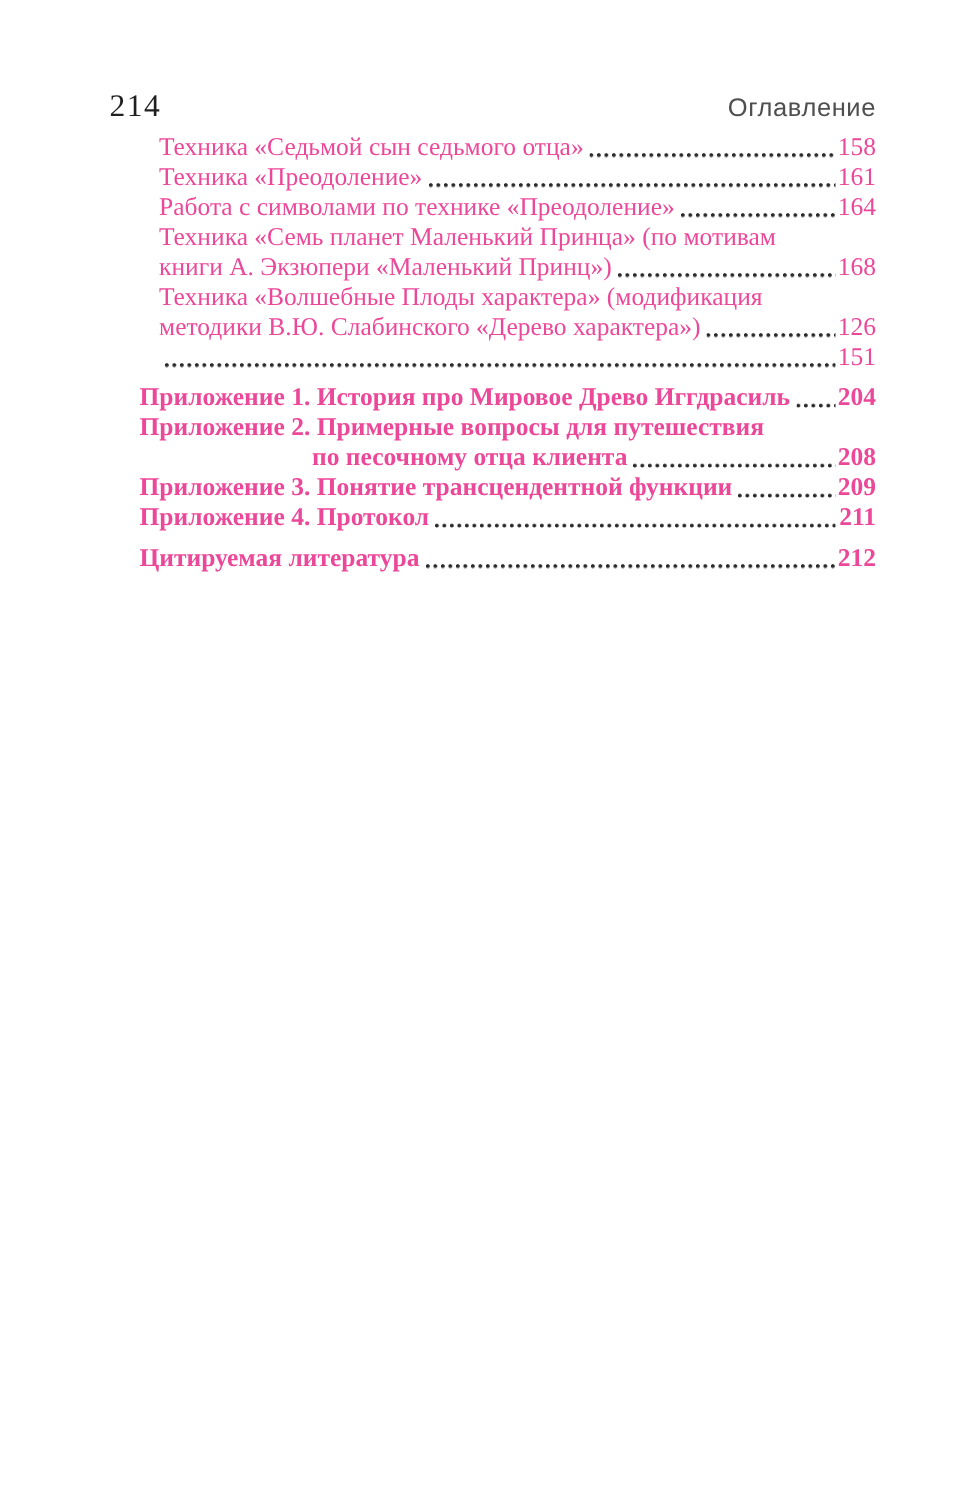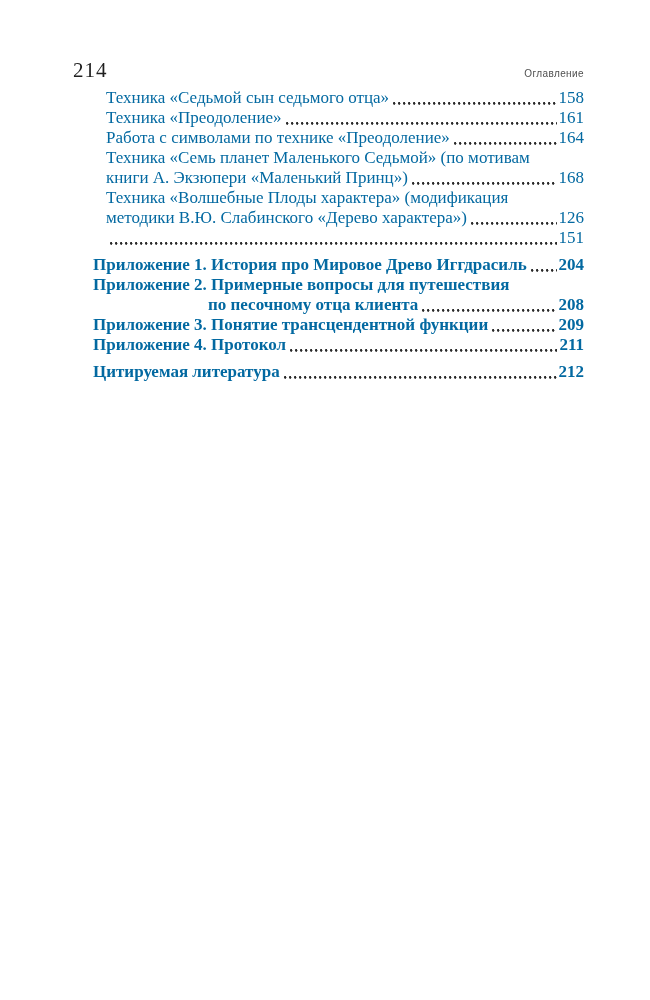--- a/index.html
+++ b/index.html
@@ -26,31 +26,31 @@
     gap: 24px;
   }
   .folio {
     font-family: "Liberation Serif", serif;
     font-size: 21px;
     letter-spacing: 1px;
     color: #1f1f1f;
   }
   .running-head {
     font-family: "Liberation Sans", sans-serif;
-    font-size: 10px;
+    font-size: 17px;
     font-weight: 400;
     letter-spacing: 0.4px;
     color: #4f4f4f;
   }
   .toc {
     position: absolute;
     left: 73px;
     right: 66px;
     top: 88px;
-    color: #0369a1;
+    color: #ec4899;
   }
   .toc-row {
     display: flex;
     height: 20px;
     font-size: 17px;
     line-height: 20px;
   }
   .toc-row.bold { font-weight: 700; margin-left: 20px; }
   .toc-row.gap  { margin-top: 7px; }
   .toc-row.indent1 { padding-left: 33px; }
@@ -92,21 +92,21 @@
         <span class="toc-text">Техника «Преодоление»</span>
         <span class="dot-leader"></span>
         <span class="toc-page">161</span>
       </div>
       <div class="toc-row indent1">
         <span class="toc-text">Работа с символами по технике «Преодоление»</span>
         <span class="dot-leader"></span>
         <span class="toc-page">164</span>
       </div>
       <div class="toc-row indent1">
-        <span class="toc-text">Техника «Семь планет Маленького Седьмой» (по мотивам</span>
+        <span class="toc-text">Техника «Семь планет Маленький Принца» (по мотивам</span>
       </div>
       <div class="toc-row indent1">
         <span class="toc-text">книги А. Экзюпери «Маленький Принц»)</span>
         <span class="dot-leader"></span>
         <span class="toc-page">168</span>
       </div>
       <div class="toc-row indent1">
         <span class="toc-text">Техника «Волшебные Плоды характера» (модификация</span>
       </div>
       <div class="toc-row indent1">

